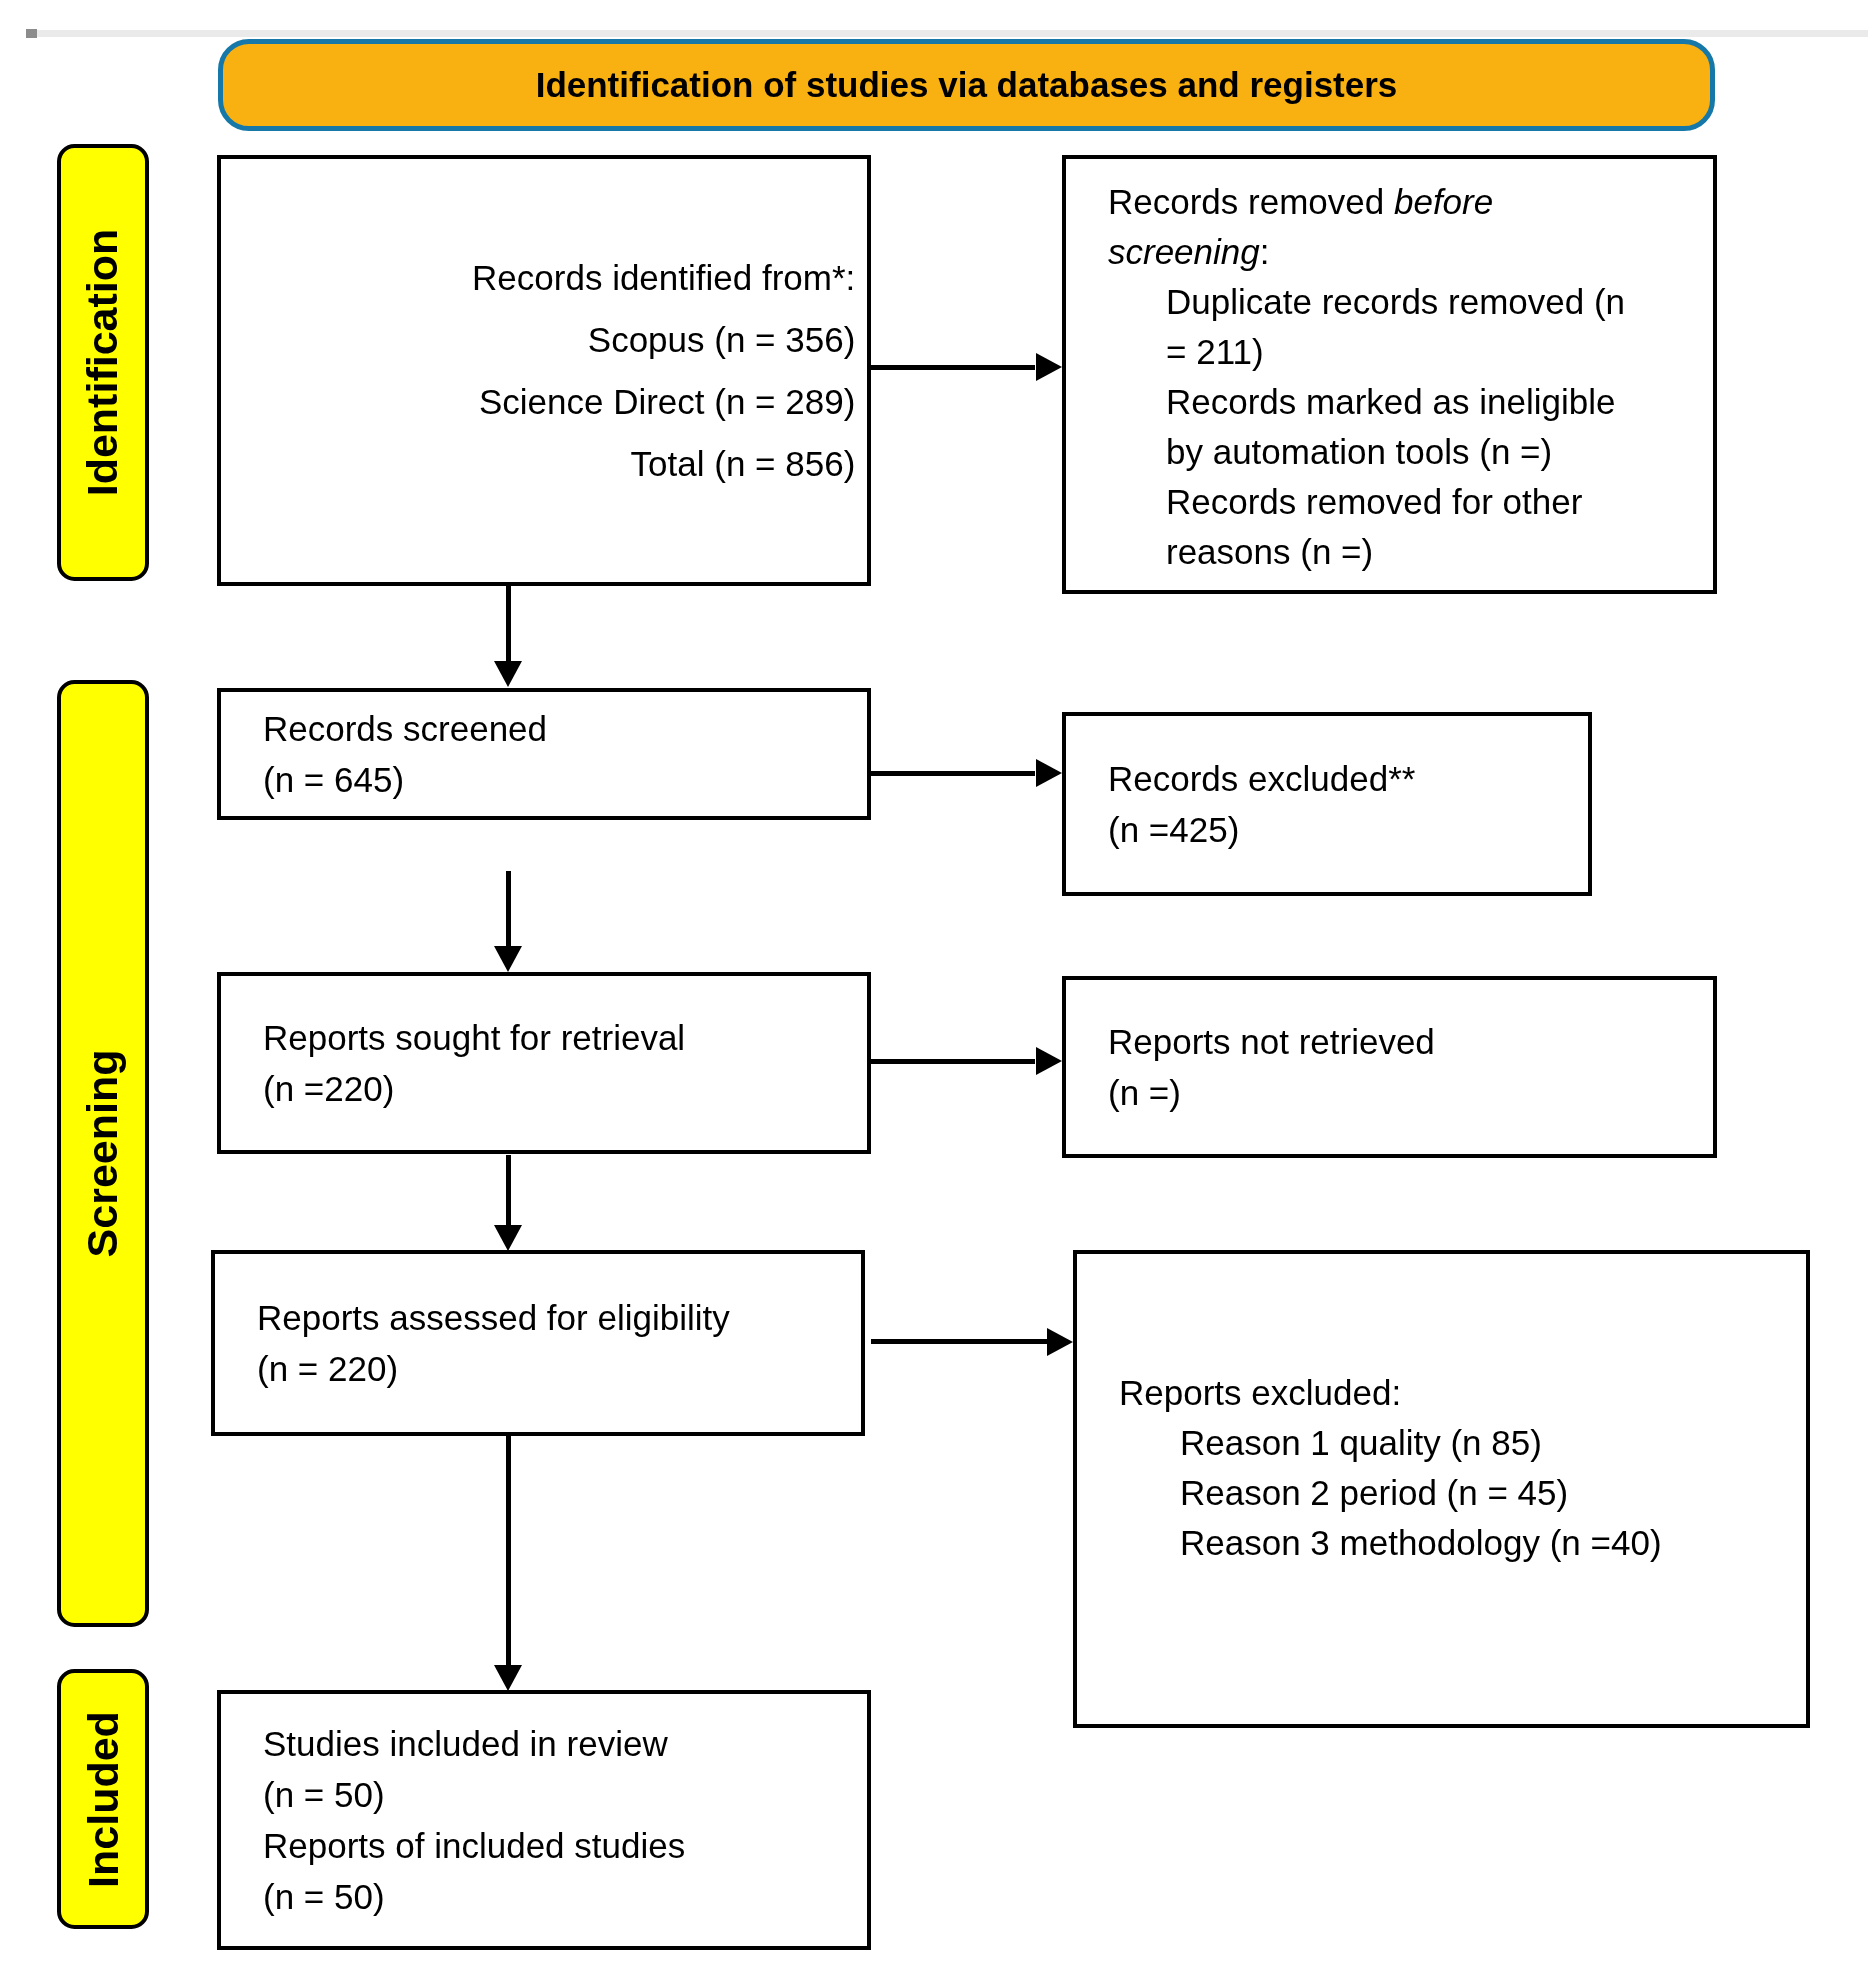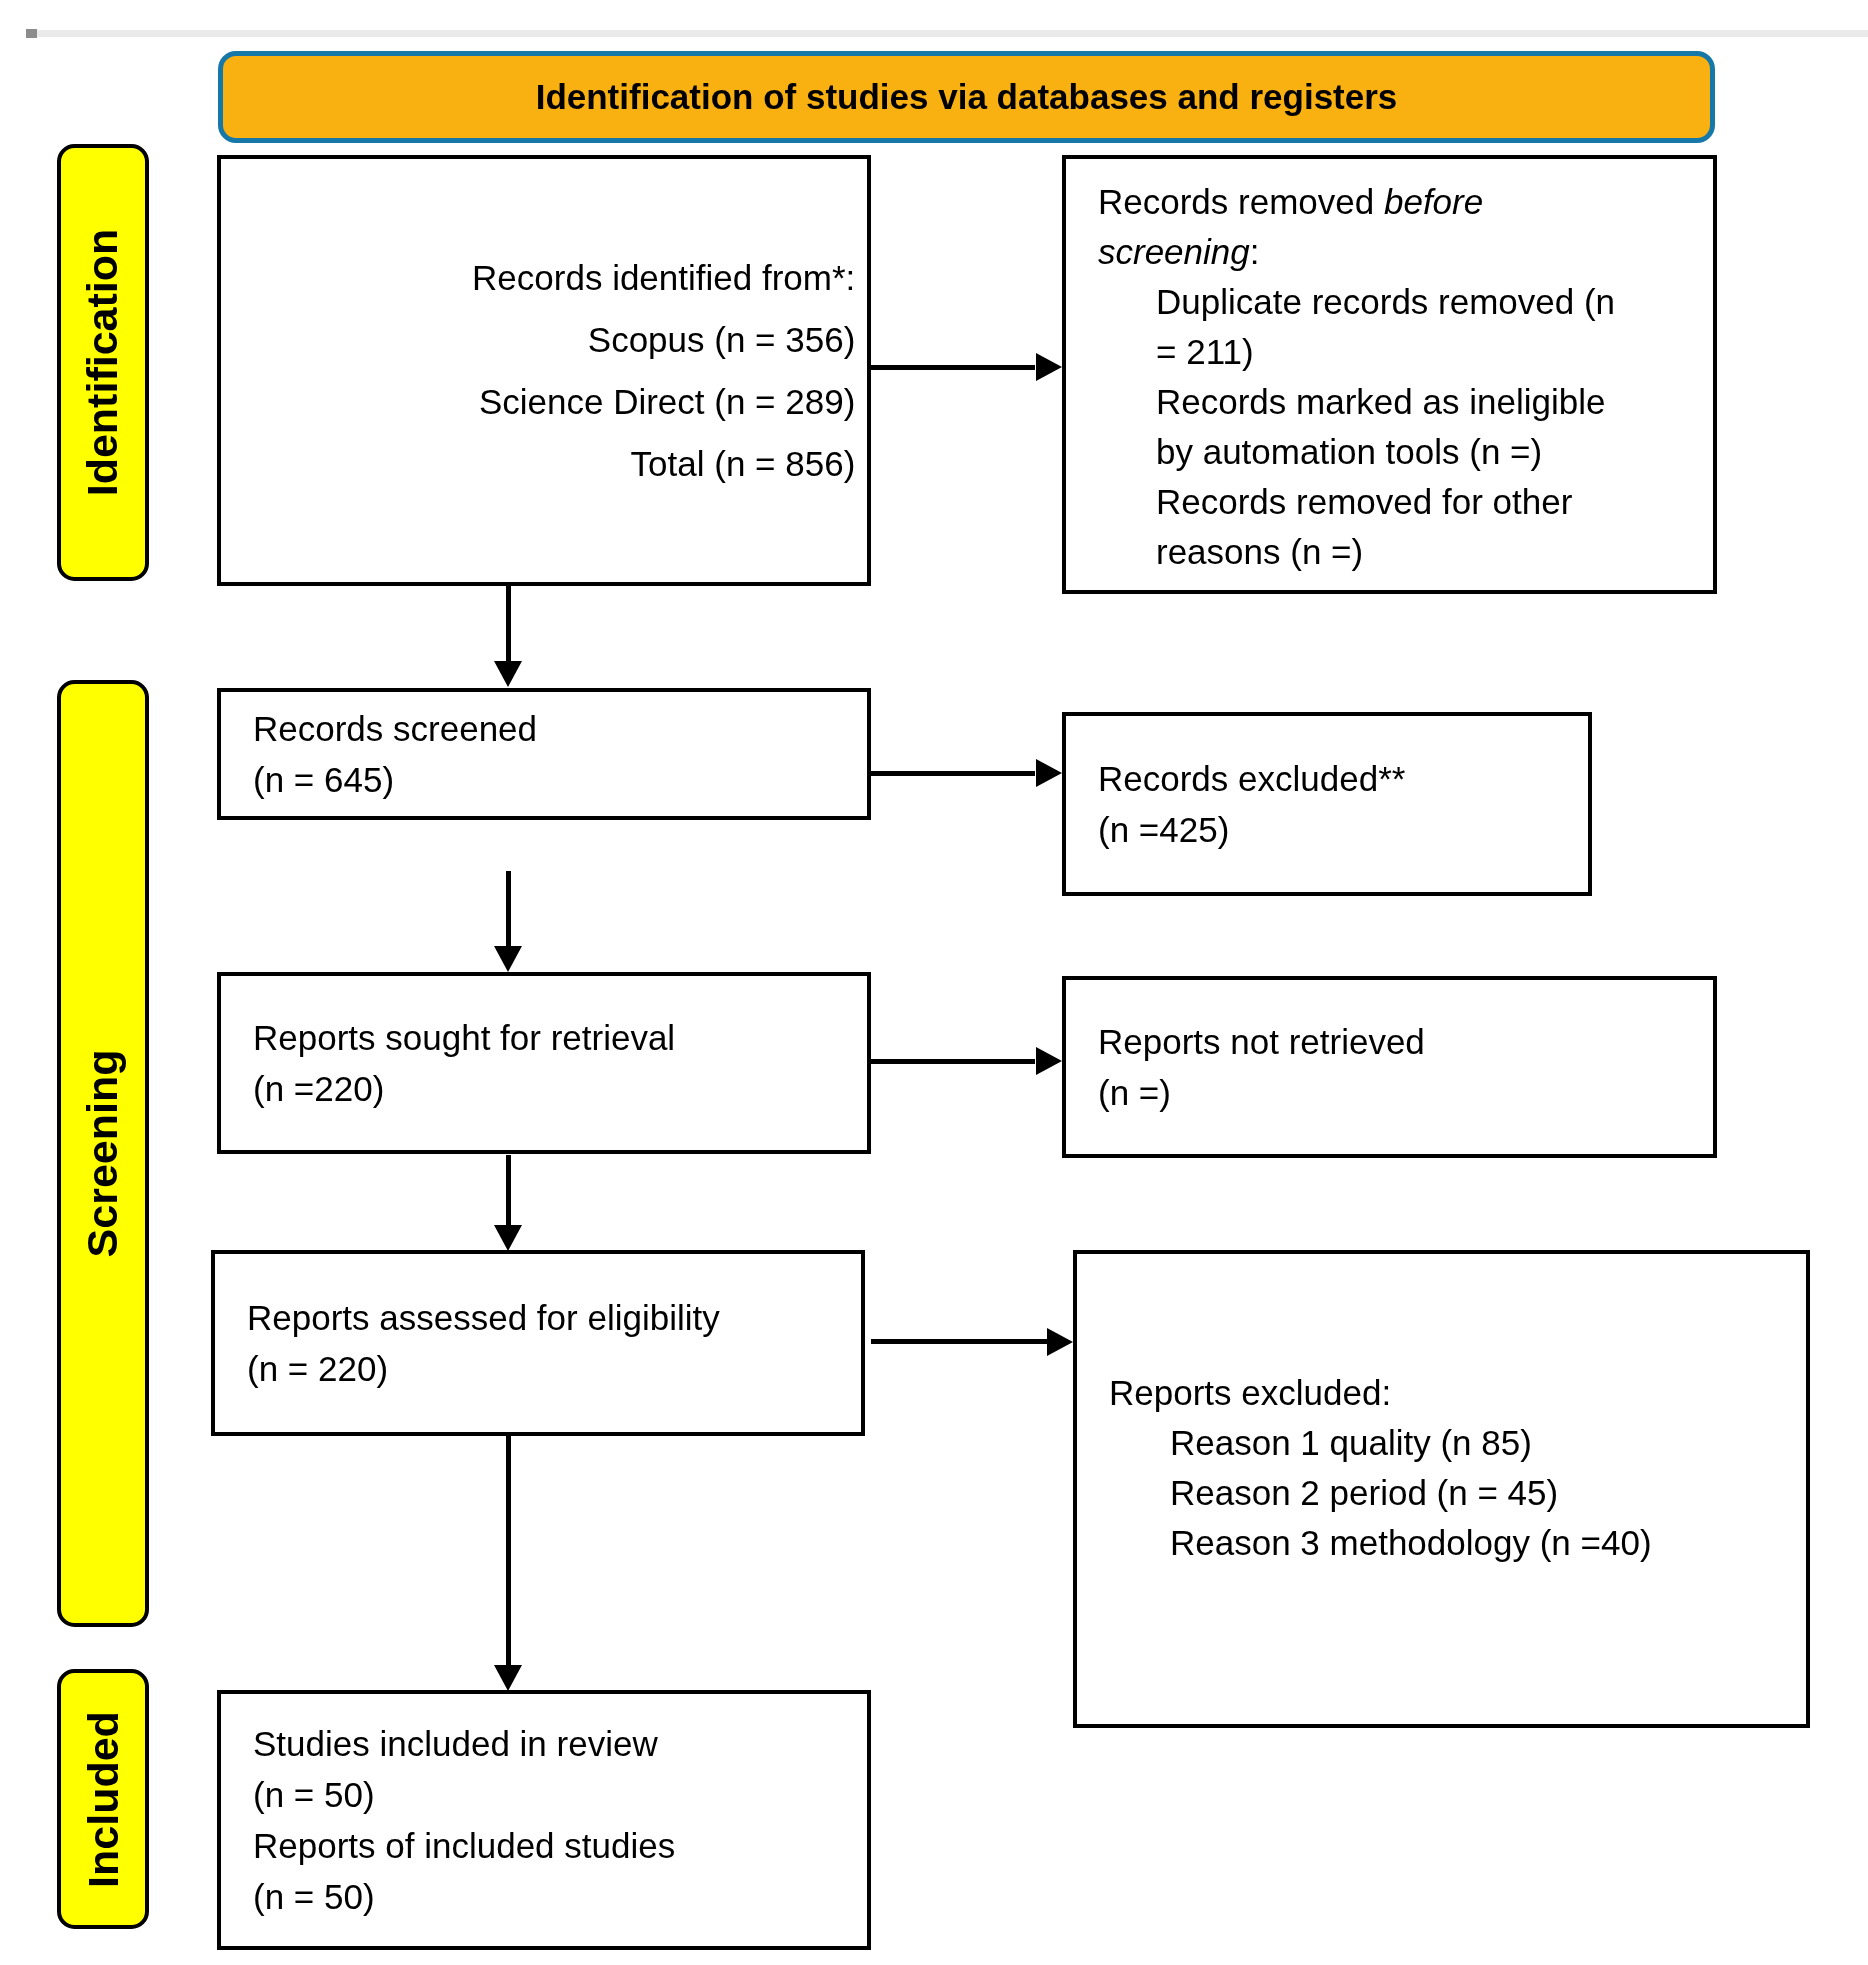--- a/index.html
+++ b/index.html
@@ -7,22 +7,22 @@
     position:relative;width:1869px;height:1965px;background:#ffffff;overflow:hidden;
     font-family:"Liberation Sans","DejaVu Sans",sans-serif;color:#000;
   }
   
   .top-strip{position:absolute;left:26px;top:30px;width:1842px;height:7px;background:#eaeaea;}
   .top-strip-square{position:absolute;left:26px;top:29px;width:10.5px;height:9.4px;background:#8c8c8c;}
 
   
   .banner{
     position:absolute;left:218px;top:39px;width:1497px;height:92px;
-    background:#F9B011;border:5.8px solid #1578A8;border-radius:18px;
-    display:flex;align-items:center;justify-content:center;box-sizing:border-box;margin-top:12px;
+    background:#F9B011;border:5.8px solid #1578A8;border-radius:31px;
+    display:flex;align-items:center;justify-content:center;box-sizing:border-box;
   }
   .banner span{font-size:35px;font-weight:bold;white-space:nowrap;}
 
   
   .stage{
     position:absolute;left:57px;width:92px;background:#FFFF00;border:4.1px solid #000;
     border-radius:17.5px;box-sizing:border-box;display:flex;align-items:center;justify-content:center;
   }
   .stage span{
     display:block;transform:rotate(-90deg);white-space:nowrap;
@@ -31,21 +31,21 @@
   .stage-identification{top:144px;height:437px;}
   .stage-screening{top:680px;height:947px;}
   .stage-included{top:1669px;height:260px;}
 
   
   .box{
     position:absolute;background:#fff;border:4.7px solid #000;box-sizing:border-box;
     font-size:35px;display:flex;flex-direction:column;justify-content:center;
   }
   .box .txt{white-space:pre-line;line-height:51px;}
-  .pad{padding-left:32px;padding-right:11.7px;}
+  .pad{padding-left:42px;padding-right:11.7px;}
   .indent{margin-left:61px;}
 
   .box-l1{left:217px;top:155px;width:654px;height:431px;align-items:flex-end;}
   .box-l1 .line{line-height:62px;white-space:nowrap;}
   .box-l2{left:217px;top:688px;width:654px;height:132px;}
   .box-l3{left:217px;top:972px;width:654px;height:182px;}
   .box-l4{left:211px;top:1250px;width:654px;height:186px;}
   .box-l5{left:217px;top:1690px;width:654px;height:260px;}
 
   .box-r1{left:1062px;top:155px;width:655px;height:439px;justify-content:flex-start;padding-top:17.5px;}

